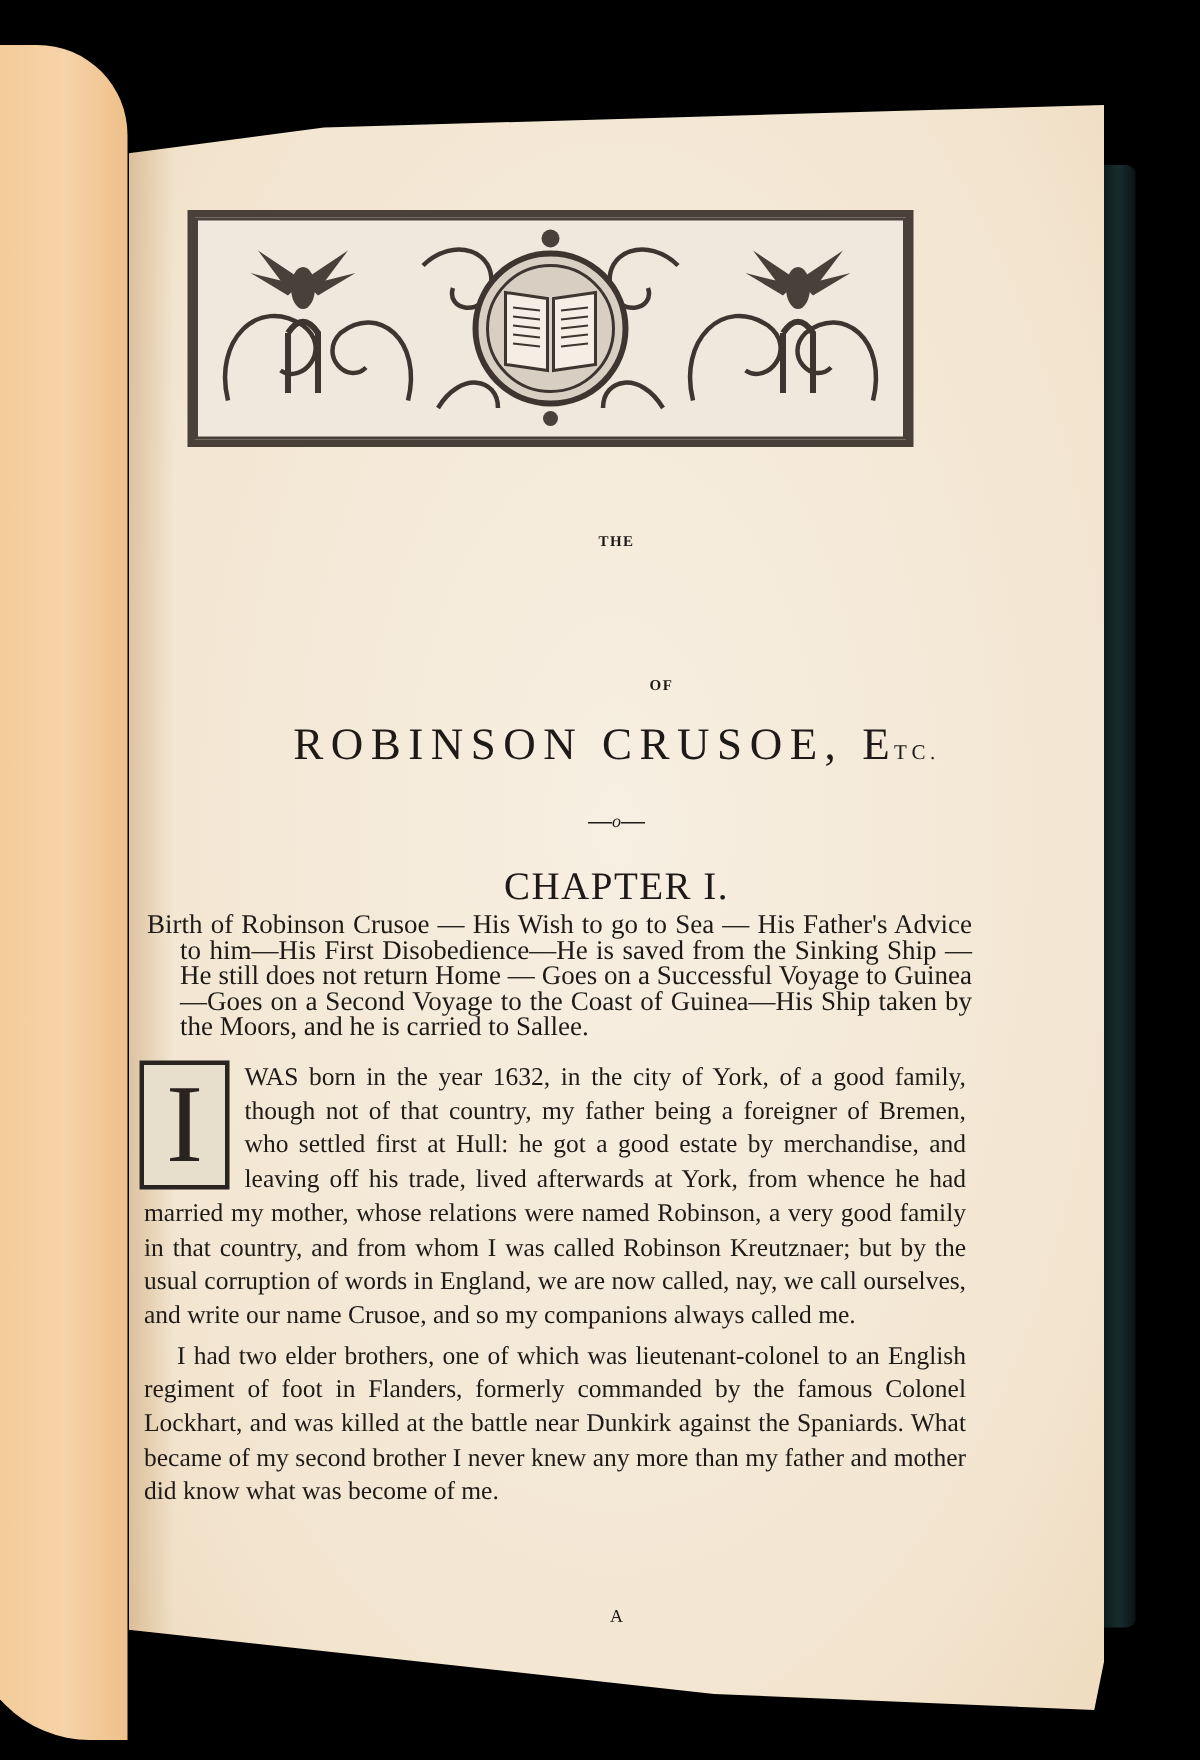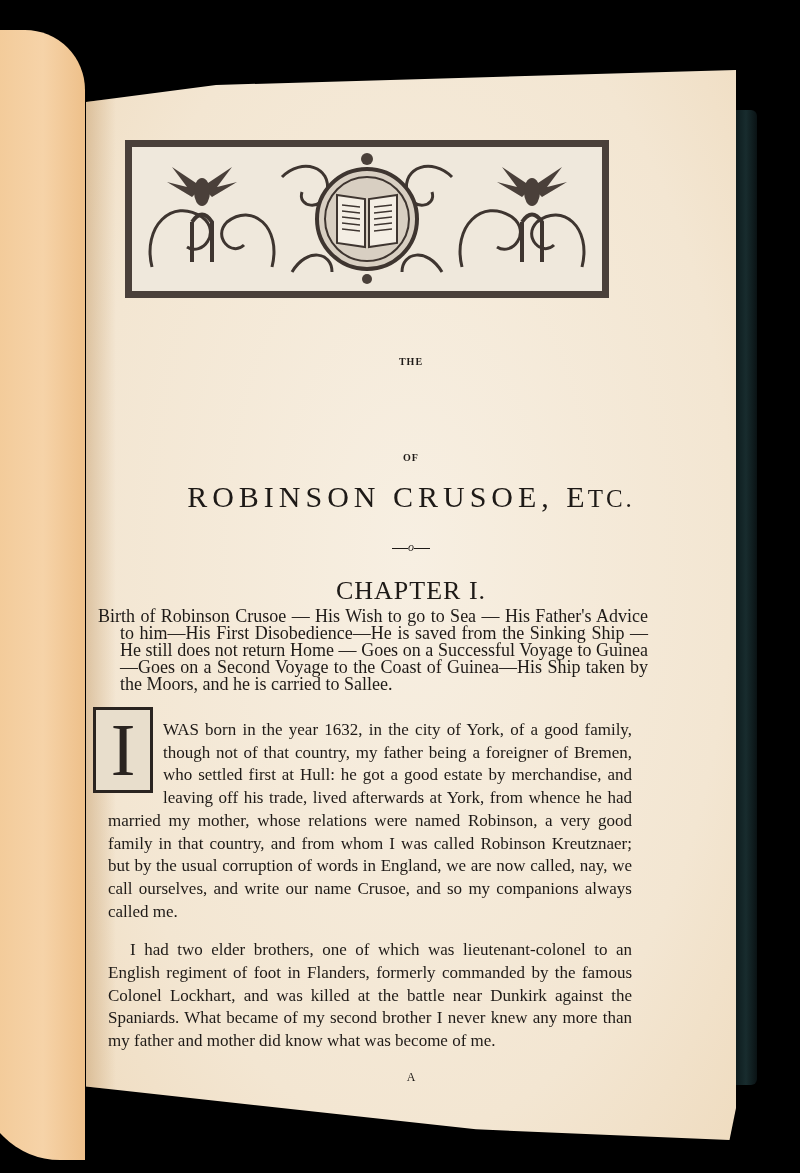--- a/index.html
+++ b/index.html
@@ -30,40 +30,40 @@
     position:absolute; left:39px; top:70px; width:484px; height:158px;
     background:#4a403a; padding:5px; box-sizing:border-box;
   }
   .headpiece-inner {
     width:100%; height:100%; background:#efe8dc; border:2px solid #4a403a; box-sizing:border-box;
     position:relative; overflow:hidden;
   }
   .headpiece-inner svg { position:absolute; left:0; top:0; }
   .t-the { position:absolute; left:0; width:100%; top:286px; text-align:center; font-size:10px; font-weight:bold; letter-spacing:1px; color:#1e1a17; }
   .t-life { position:absolute; left:0; width:100%; top:328px; text-align:center; font-size:24px; letter-spacing:2px; color:#1e1a17; }
-  .t-of { position:absolute; left:0; width:100%; top:382px; text-align:center; font-size:10px; font-weight:bold; letter-spacing:1px; color:#1e1a17; }
+  .t-of { position:absolute; left:0; width:100%; top:382px; text-align:center; font-size:10px; font-weight:bold; letter-spacing:1px; color:#1e1a17;padding-left:30px; }
   .t-main { position:absolute; left:0; width:100%; top:410px; text-align:center; font-size:30px; letter-spacing:5px; color:#1e1a17; }
   .t-main .etc { font-size:30px; letter-spacing:3px; }
-  .t-main .etc small { font-size:25px; }
+  .t-main .etc small { font-size:14px; }
   .t-rule { position:absolute; left:0; width:100%; top:470px; text-align:center; font-size:12px; font-style:italic; color:#1e1a17; }
   .t-rule span.line { display:inline-block; width:16px; height:1.5px; background:#1e1a17; vertical-align:middle; }
   .t-chapter { position:absolute; left:0; width:100%; top:506px; text-align:center; font-size:26px; letter-spacing:1px; color:#1e1a17; }
   .synopsis {
     position:absolute; left:6px; top:538px; width:556px; font-size:18px; line-height:17px; color:#1e1a17;
     text-align:justify; text-indent:-22px; padding-left:28px; box-sizing:border-box;
   }
   .body-text {
     position:absolute; left:6px; top:633px; width:556px; font-size:17px; line-height:22.7px; color:#1e1a17;
     text-align:justify;
   }
   .dropcap {
     float:left; width:60px; height:86px; margin:4px 10px 0 1px; border:3px solid #2a2420; box-sizing:border-box;
     background:#e8decc; position:relative; font-size:74px; line-height:80px; text-align:center; color:#2a2420;
   }
-  .body-text p { margin:16px; text-indent:22px; }
+  .body-text p { margin:4px; text-indent:22px; }
   .body-text p.first { text-indent:0; }
   .page-sig { position:absolute; left:0; width:100%; top:1000px; text-align:center; font-size:12px; color:#1e1a17; }
 </style>
 </head>
 <body>
 
 <div class="left-page"></div>
 <div class="spine-cover"></div>
 
 <div class="page">

